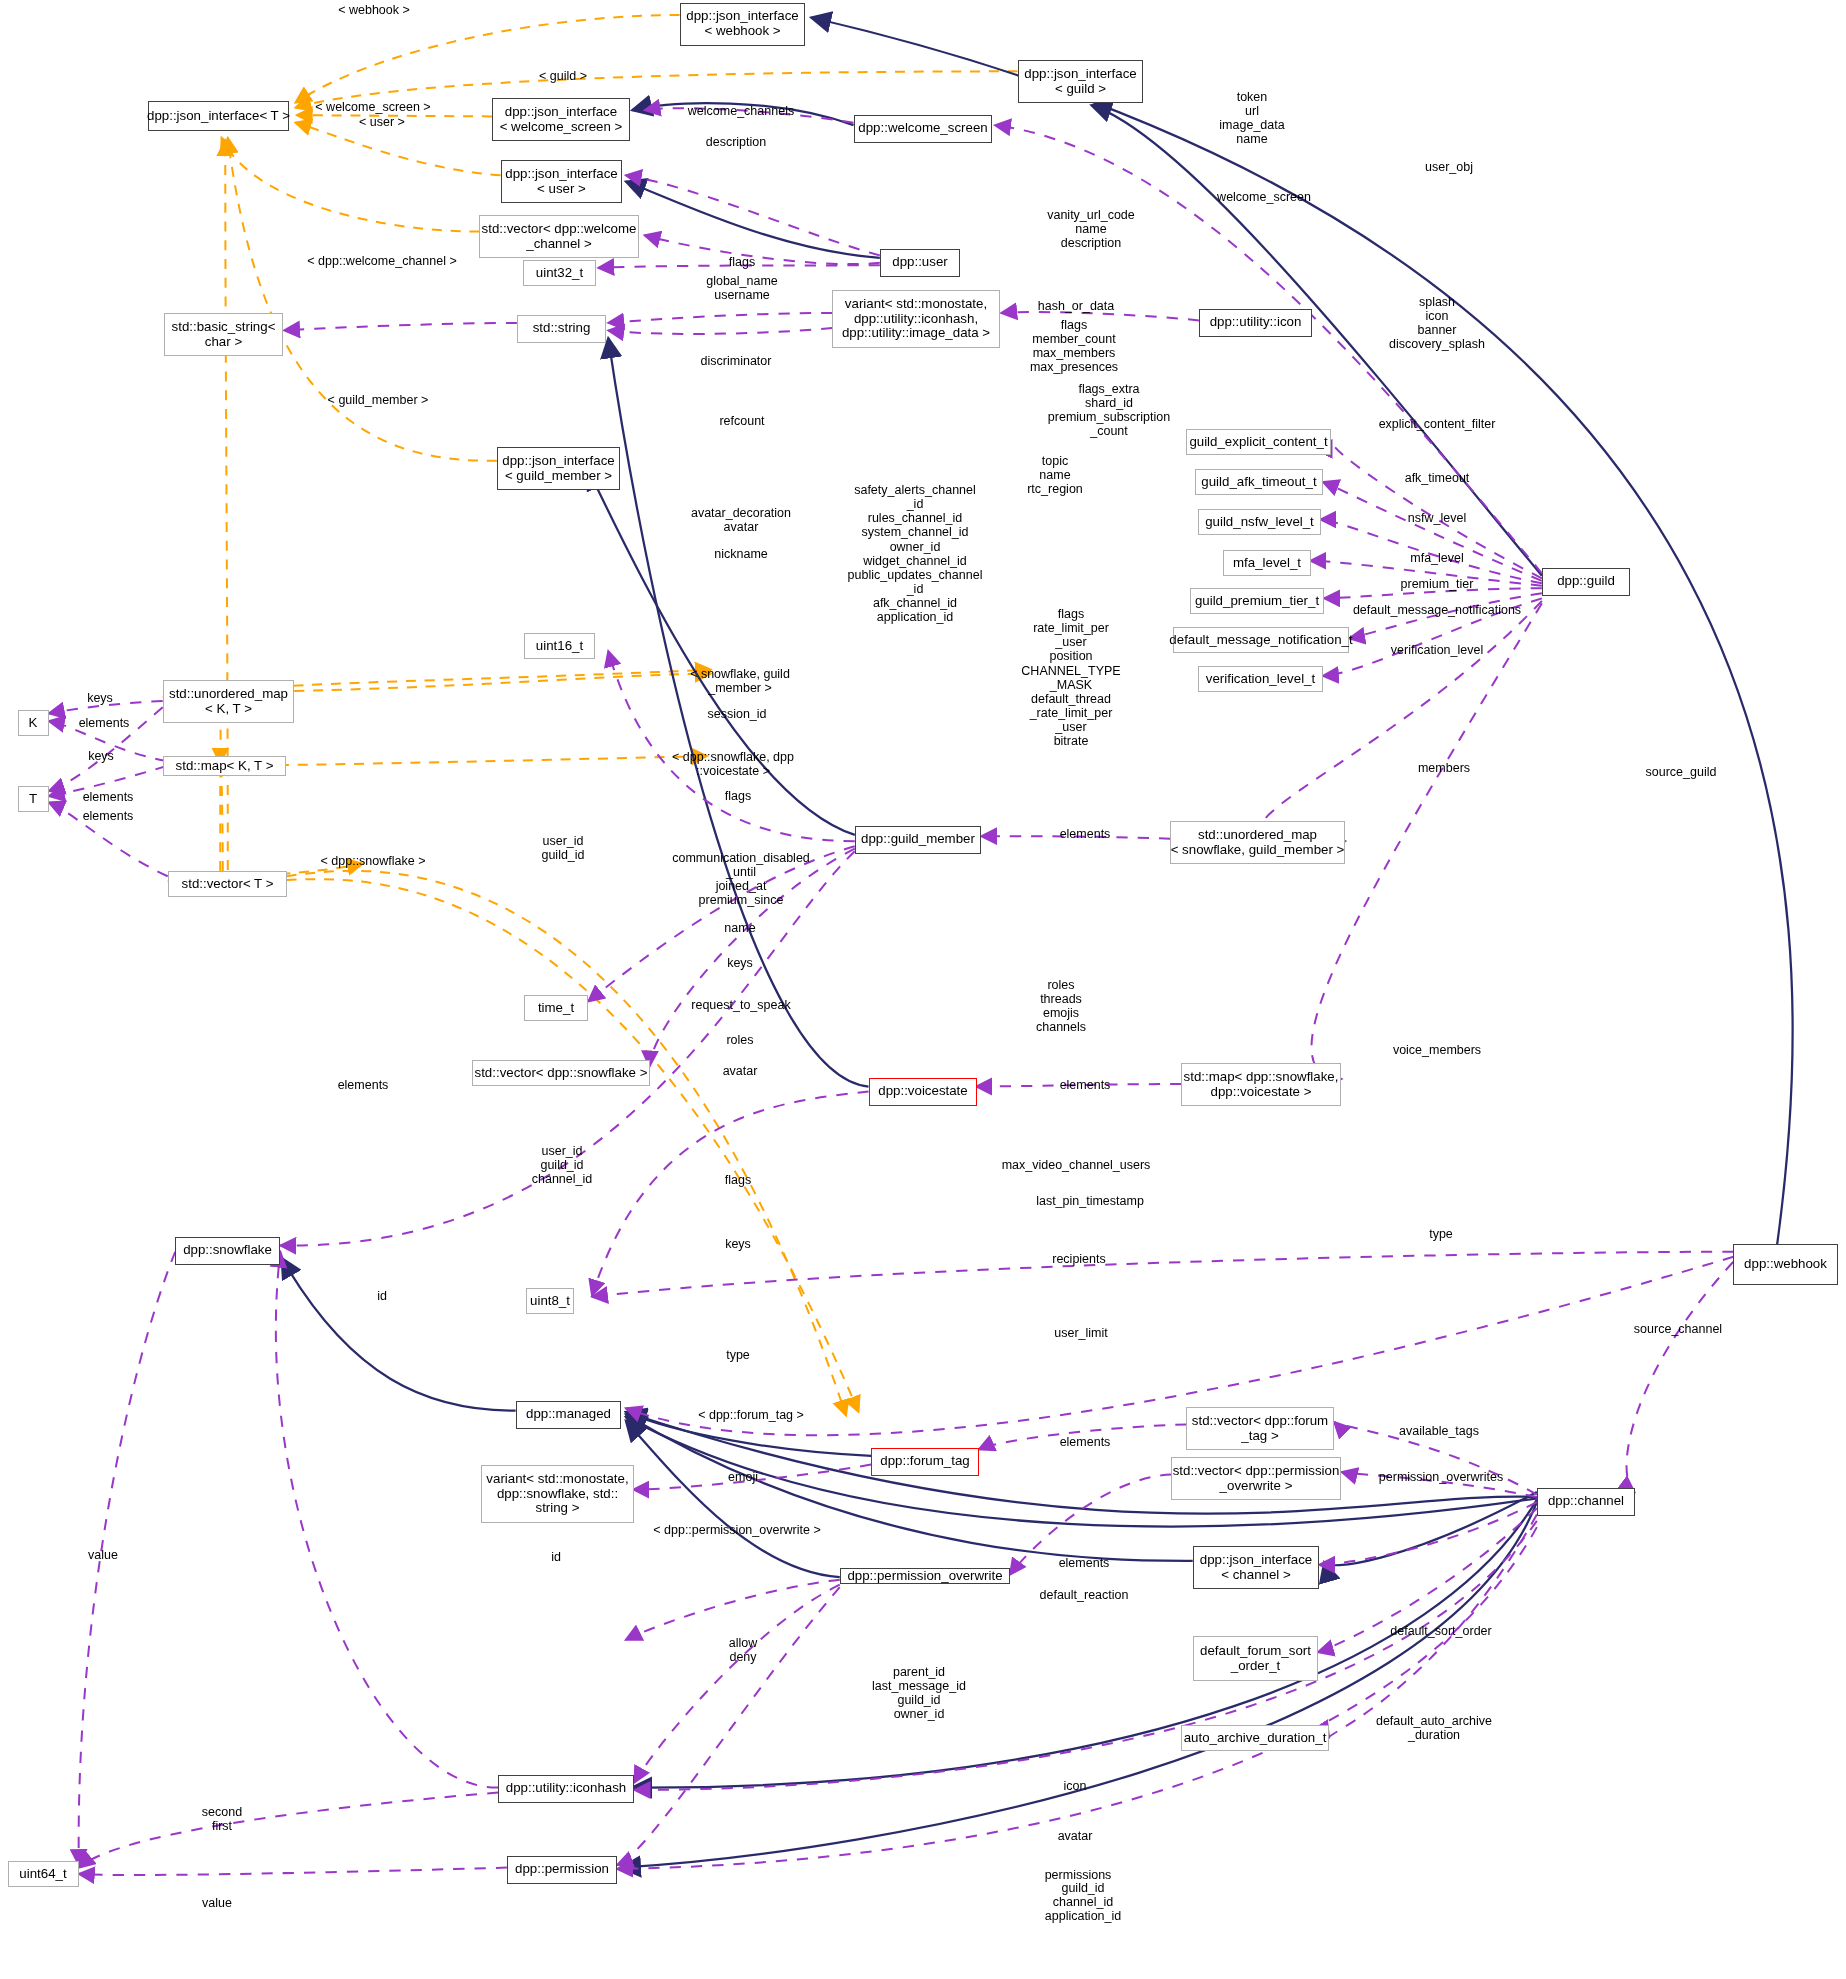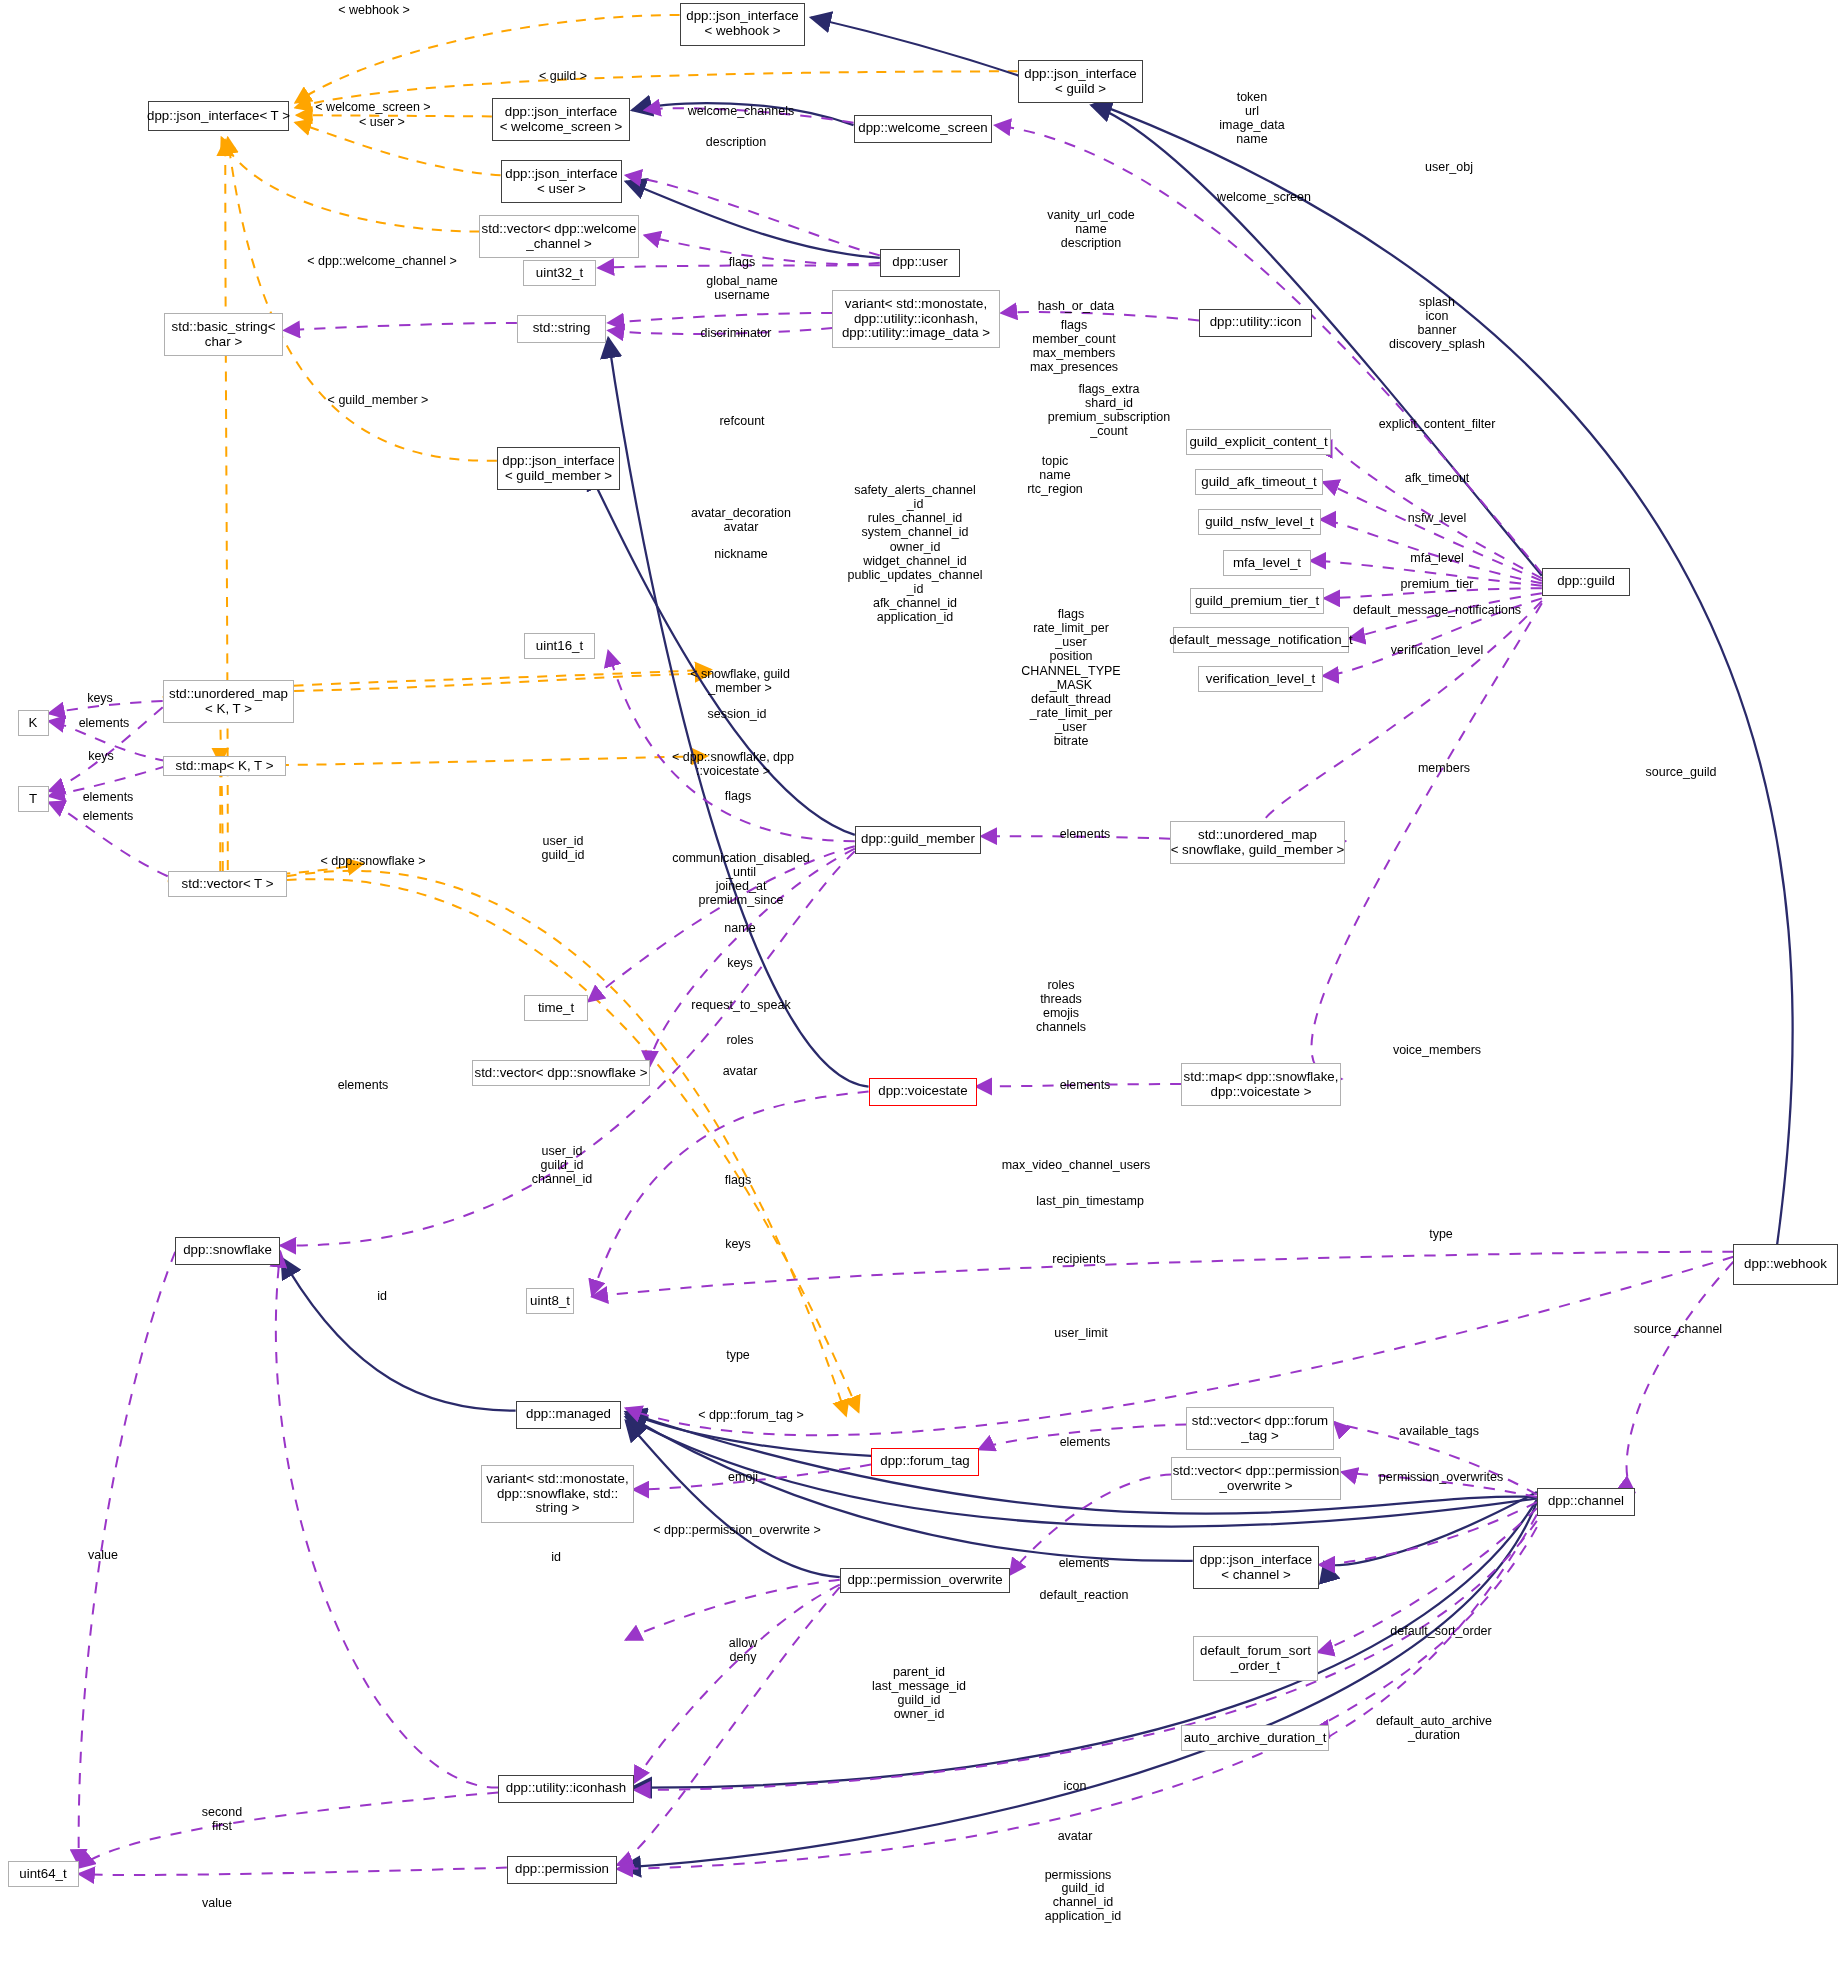--- a/index.html
+++ b/index.html
@@ -178,21 +178,21 @@
 _tag &gt;</div>
       <div class="node n-red" style="left: 871px; top: 1448px; width: 108px; height: 27.5px;">dpp::forum_tag</div>
       <div class="node n-plain" style="left: 1171px; top: 1457px; width: 170px; height: 43px;">std::vector&lt; dpp::permission
 _overwrite &gt;</div>
       <div class="node n-plain" style="left: 481px; top: 1465px; width: 153px; height: 58px;">variant&lt; std::monostate,
 dpp::snowflake, std::
 string &gt;</div>
       <div class="node n-class" style="left: 1537px; top: 1488px; width: 98px; height: 27.5px;">dpp::channel</div>
       <div class="node n-class" style="left: 1193px; top: 1546px; width: 126px; height: 43px;">dpp::json_interface
 &lt; channel &gt;</div>
-      <div class="node n-class" style="left: 840px; top: 1568px; width: 170px; height: 25px;">dpp::permission_overwrite</div>
+      <div class="node n-class" style="left: 840px; top: 1568px; width: 170px; height: 16px;">dpp::permission_overwrite</div>
       <div class="node n-plain" style="left: 1193px; top: 1636px; width: 125px; height: 45px;">default_forum_sort
 _order_t</div>
       <div class="node n-plain" style="left: 1181px; top: 1725px; width: 148px; height: 26px;">auto_archive_duration_t</div>
       <div class="node n-class" style="left: 498px; top: 1775px; width: 136px; height: 27.5px;">dpp::utility::iconhash</div>
       <div class="node n-class" style="left: 507px; top: 1856px; width: 110px; height: 27.5px;">dpp::permission</div>
       <div class="node n-plain" style="left: 7.5px; top: 1861px; width: 71px; height: 26px;">uint64_t</div>
     </div>
   <div id="labels">
       <div class="lbl" style="left: 374px; top: 2.5px;">&lt; webhook &gt;</div>
       <div class="lbl" style="left: 563px; top: 69px;">&lt; guild &gt;</div>
@@ -211,21 +211,21 @@
 description</div>
       <div class="lbl" style="left: 382px; top: 254px;">&lt; dpp::welcome_channel &gt;</div>
       <div class="lbl" style="left: 742px; top: 255px;">flags</div>
       <div class="lbl" style="left: 742px; top: 274px;">global_name
 username</div>
       <div class="lbl" style="left: 1076px; top: 299px;">hash_or_data</div>
       <div class="lbl" style="left: 1437px; top: 295px;">splash
 icon
 banner
 discovery_splash</div>
-      <div class="lbl" style="left: 736px; top: 326px;">discriminator</div>
+      <div class="lbl" style="left: 736px; top: 354px;">discriminator</div>
       <div class="lbl" style="left: 1074px; top: 318px;">flags
 member_count
 max_members
 max_presences</div>
       <div class="lbl" style="left: 378px; top: 393px;">&lt; guild_member &gt;</div>
       <div class="lbl" style="left: 1076px; top: 382px; margin-left: 33px;">flags_extra
 shard_id
 premium_subscription
 _count</div>
       <div class="lbl" style="left: 1437px; top: 417px;">explicit_content_filter</div>

